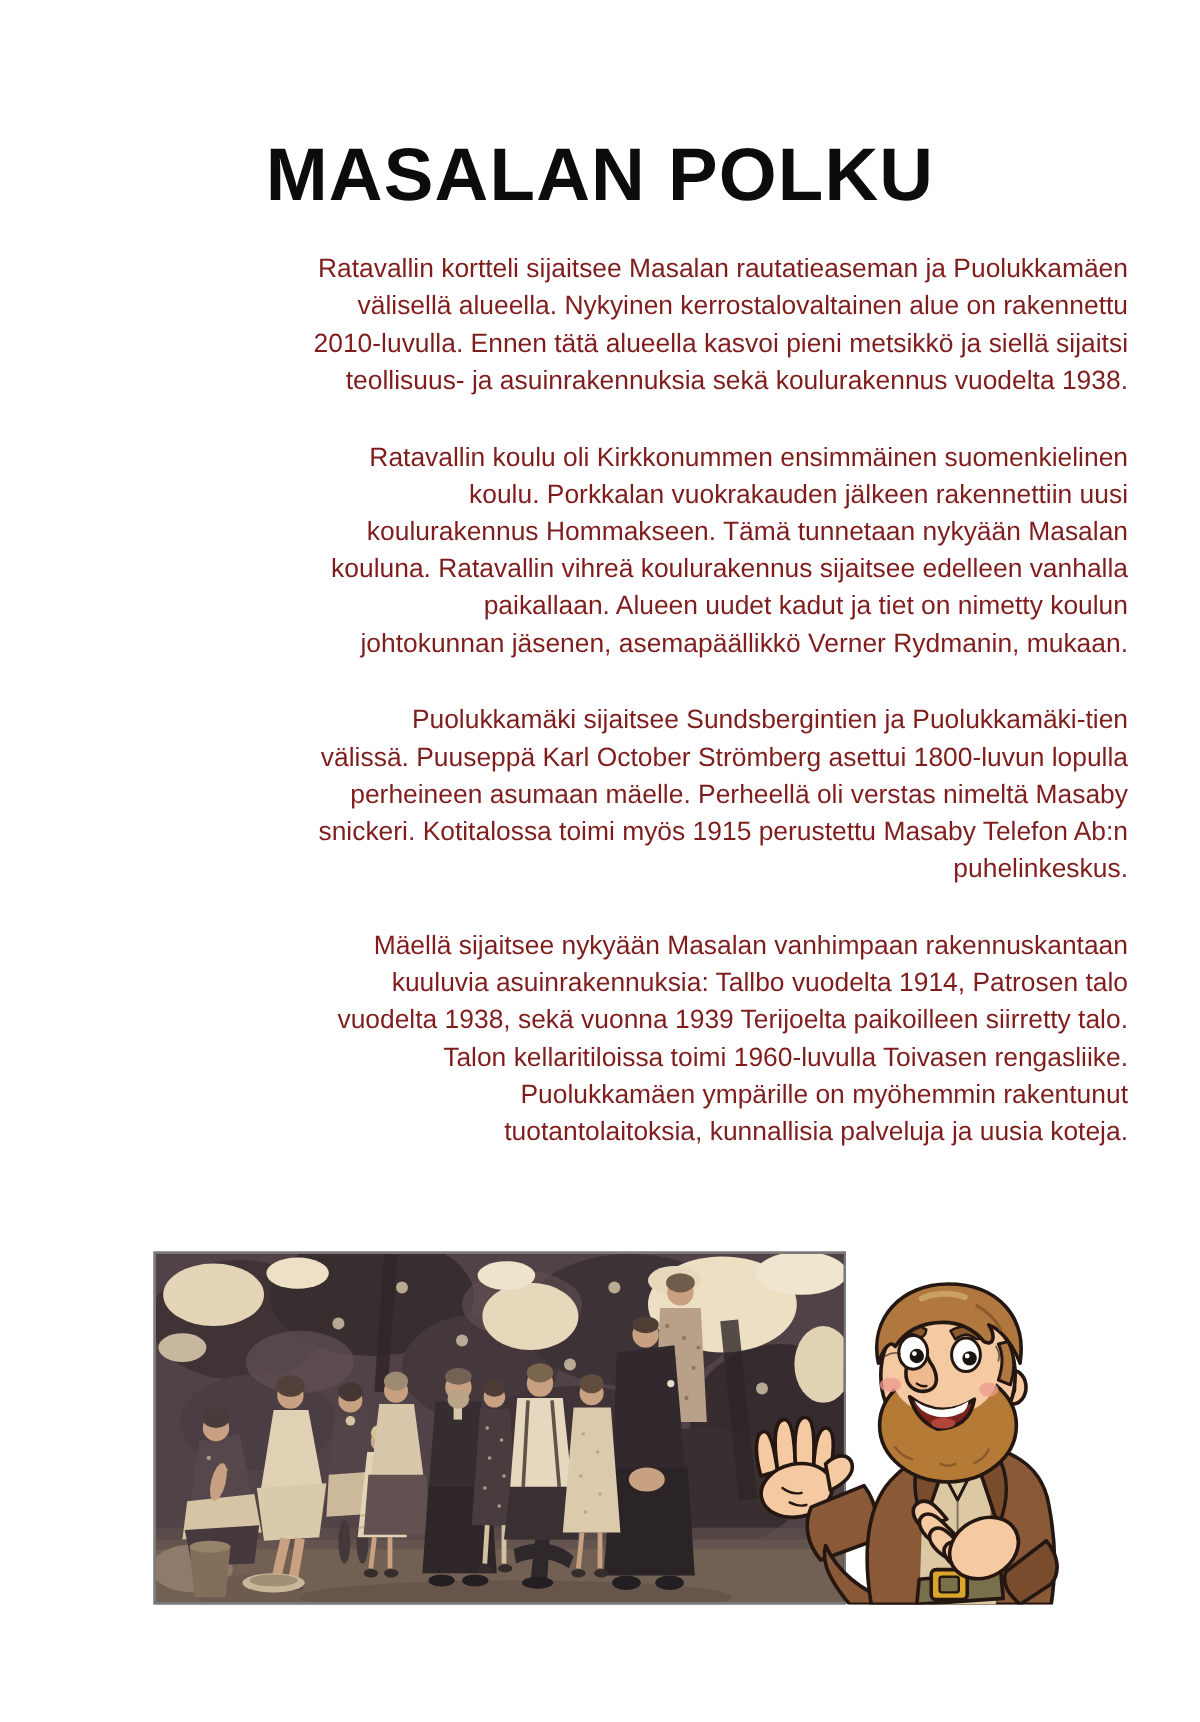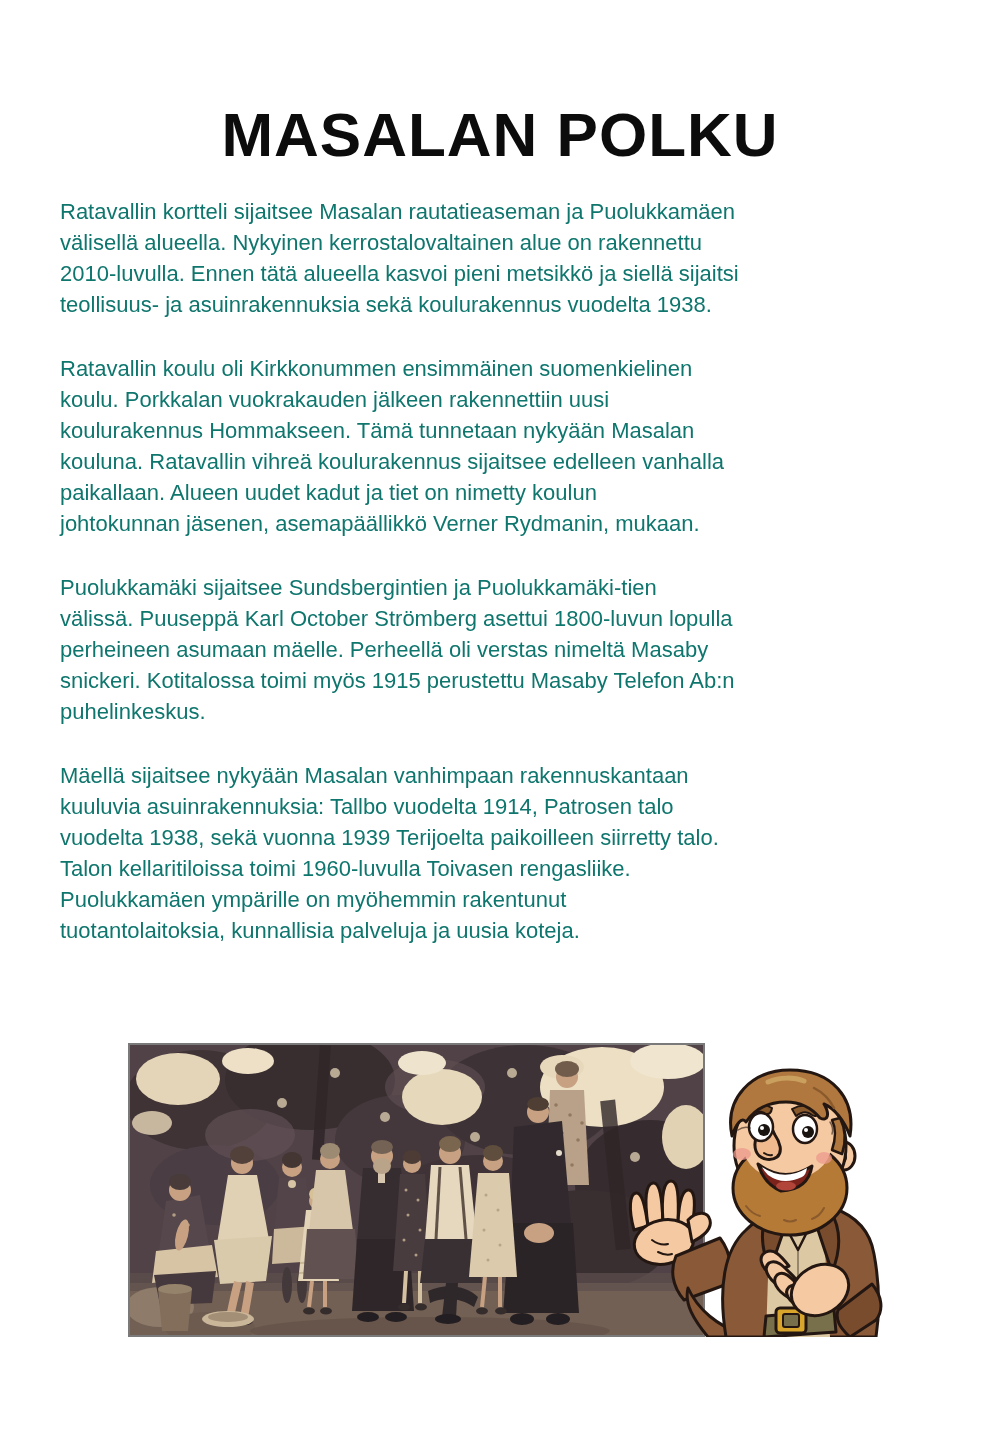--- a/index.html
+++ b/index.html
@@ -6,45 +6,45 @@
   .page {
     position: relative;
     width: 1000px;
     height: 1435px;
     background: #ffffff;
     overflow: hidden;
     font-family: "Liberation Sans", sans-serif;
     color: #212121;
   }
   .page-title {
-    margin: 0;
+    margin: 12px;
     padding-top: 104px;
     text-align: center;
     font-size: 62px;
     line-height: 1;
     font-weight: 800;
     letter-spacing: 1px;
     color: #0c0c0c;
   }
   .page-subtitle {
     margin: 22px 0 0 0;
     text-align: center;
     font-size: 40px;
     line-height: 1;
     font-weight: 300;
     letter-spacing: 1px;
     color: #262626;
   }
   .body-text {
     width: 880px;
     margin: 30px auto 0 auto;
-    text-align: left;
+    text-align: right;
     font-size: 22px;
     line-height: 31px;
-    color: #0f766e;
+    color: #7f1d1d;
   }
   .body-text p {
     margin: 0 0 33px 0;
     white-space: pre-line;
   }
   .photo-frame {
     position: absolute;
     left: 128px;
     top: 1043px;
     width: 577px;

